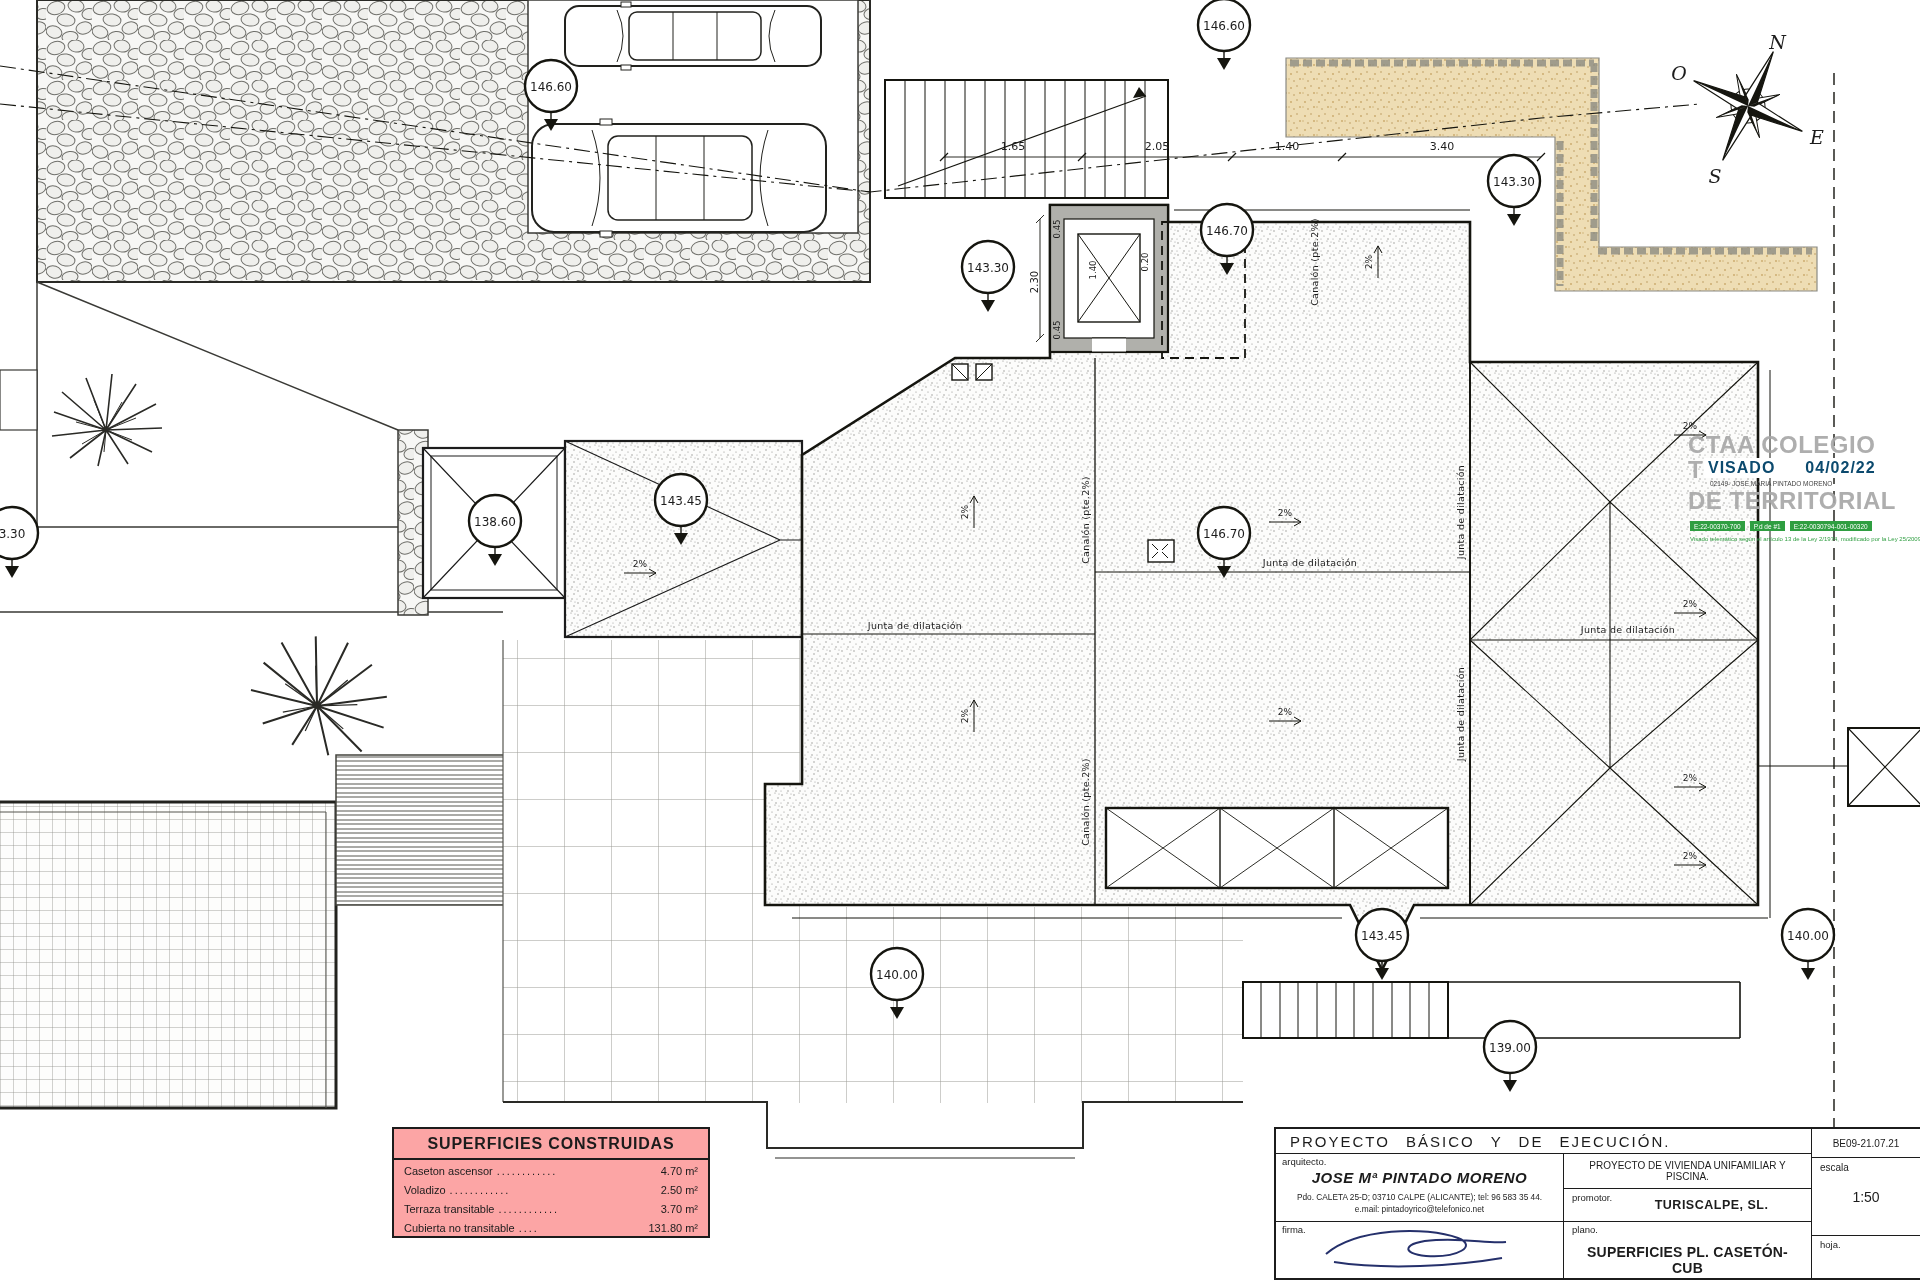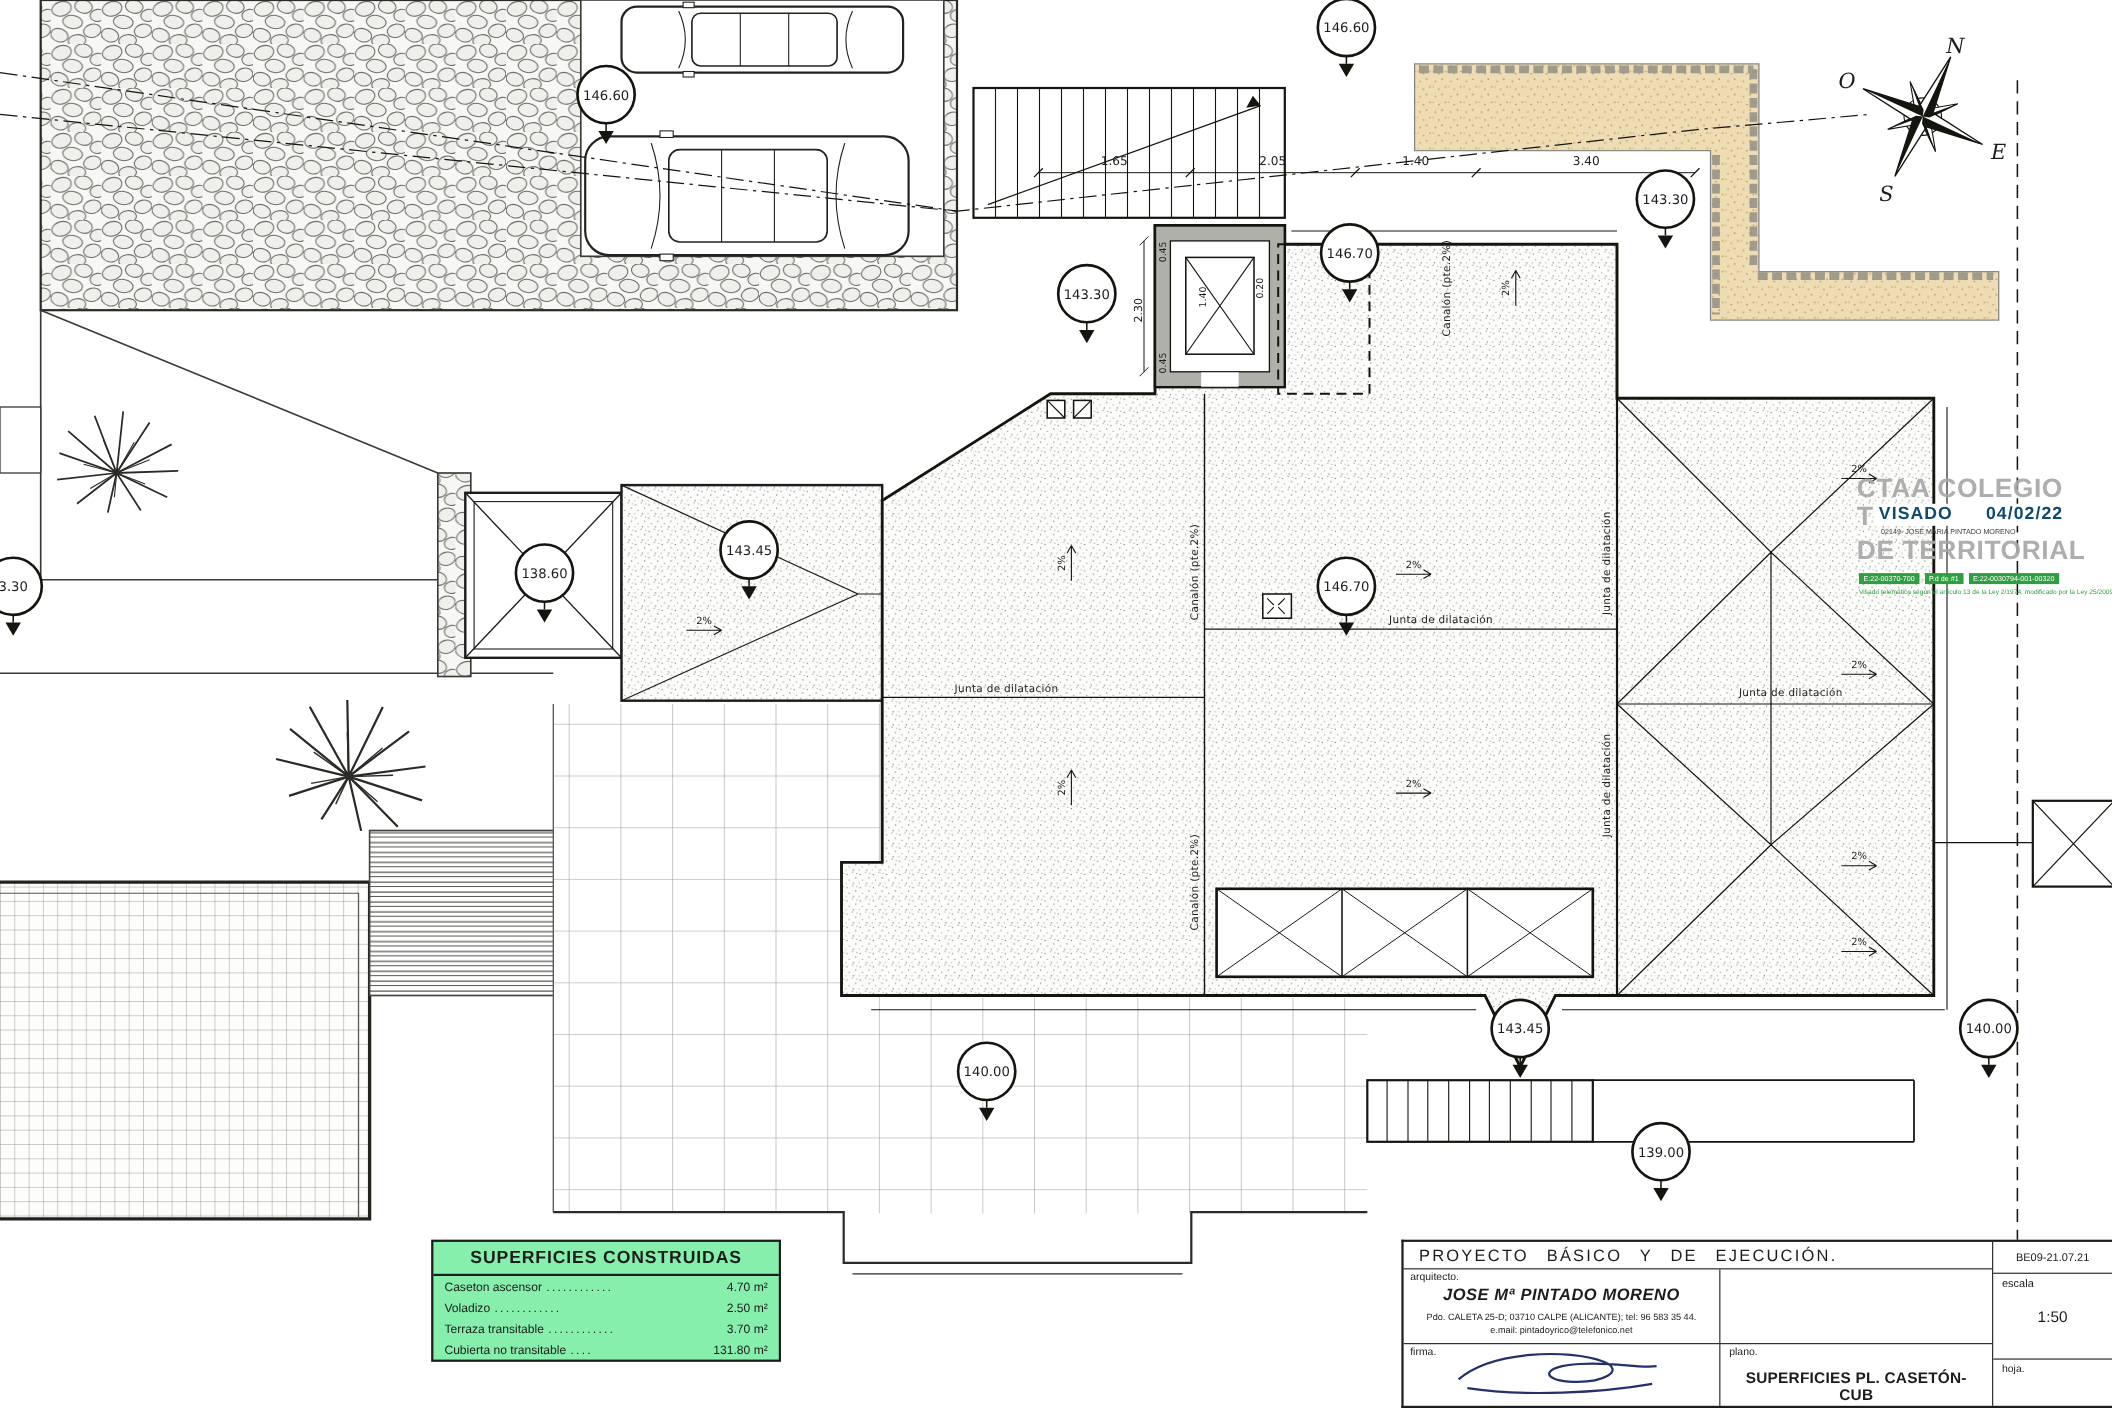--- a/index.html
+++ b/index.html
@@ -12,21 +12,21 @@
   svg text{font-family:"DejaVu Sans",sans-serif;fill:#1c1c1c;}
   .mk{font-size:12px;text-anchor:middle;}
   .dim{font-size:11px;text-anchor:middle;}
   .dimsm{font-size:8.5px;text-anchor:middle;}
   .dimv{font-size:10px;text-anchor:middle;}
   .lbl{font-size:9.5px;text-anchor:middle;letter-spacing:.3px;}
   .slope{font-size:9px;text-anchor:middle;}
   .cmp{font-size:19px;font-family:"DejaVu Serif",serif;font-style:italic;text-anchor:middle;}
 
   
-  .surfaces{position:absolute;left:392px;top:1127px;width:318px;background:#86efac;
+  .surfaces{position:absolute;left:392px;top:1127px;width:318px;background:#fca5a5;
     border:2.5px solid #1c1c1c;box-sizing:border-box;}
   .surfaces .hd{text-align:center;font-weight:bold;font-size:16px;letter-spacing:.8px;
     padding:6px 0 5px;border-bottom:2px solid #1c1c1c;}
   .surfaces .row{display:flex;align-items:baseline;font-size:11px;padding:5px 10px 2px;}
   .surfaces .dots{flex:1;overflow:hidden;white-space:nowrap;padding:0 4px;letter-spacing:2px;}
   .surfaces .val{white-space:nowrap;}
 
   
   .tblock{position:absolute;left:1274px;top:1127px;width:646px;height:153px;background:#fff;
     border:2.5px solid #1c1c1c;border-right:none;box-sizing:border-box;display:flex;}
@@ -454,20 +454,27 @@
     <div class="tb-head">PROYECTO BÁSICO Y DE EJECUCIÓN.</div>
     <div class="tb-mid">
       <div class="tb-arch">
         <div class="arch-label">arquitecto.</div>
         <div class="arch-name">JOSE Mª PINTADO MORENO</div>
         <div class="arch-addr">
           <div>Pdo. CALETA 25-D; 03710 CALPE (ALICANTE); tel: 96 583 35 44.</div>
           <div>e.mail: pintadoyrico@telefonico.net</div>
         </div>
       </div>
+      <div class="tb-proj">
+        <div class="proj-title">PROYECTO DE VIVIENDA UNIFAMILIAR Y PISCINA.</div>
+        <div class="proj-promo">
+          <span class="promo-label">promotor.</span>
+          <span class="promo-name">TURISCALPE, SL.</span>
+        </div>
+      </div>
     </div>
     <div class="tb-bot">
       <div class="tb-firma">
         <span>firma.</span>
         <svg width="220" height="46" style="position:absolute;left:30px;top:2px;">
           <path d="M20,30 C50,4 120,2 152,14 C172,22 152,34 120,32 C95,30 95,18 130,16 C162,14 182,20 200,18 M28,38 C80,46 150,42 196,34" stroke="#25306b" stroke-width="2" fill="none"></path>
         </svg>
       </div>
       <div class="tb-plano">
         <span>plano.</span>

